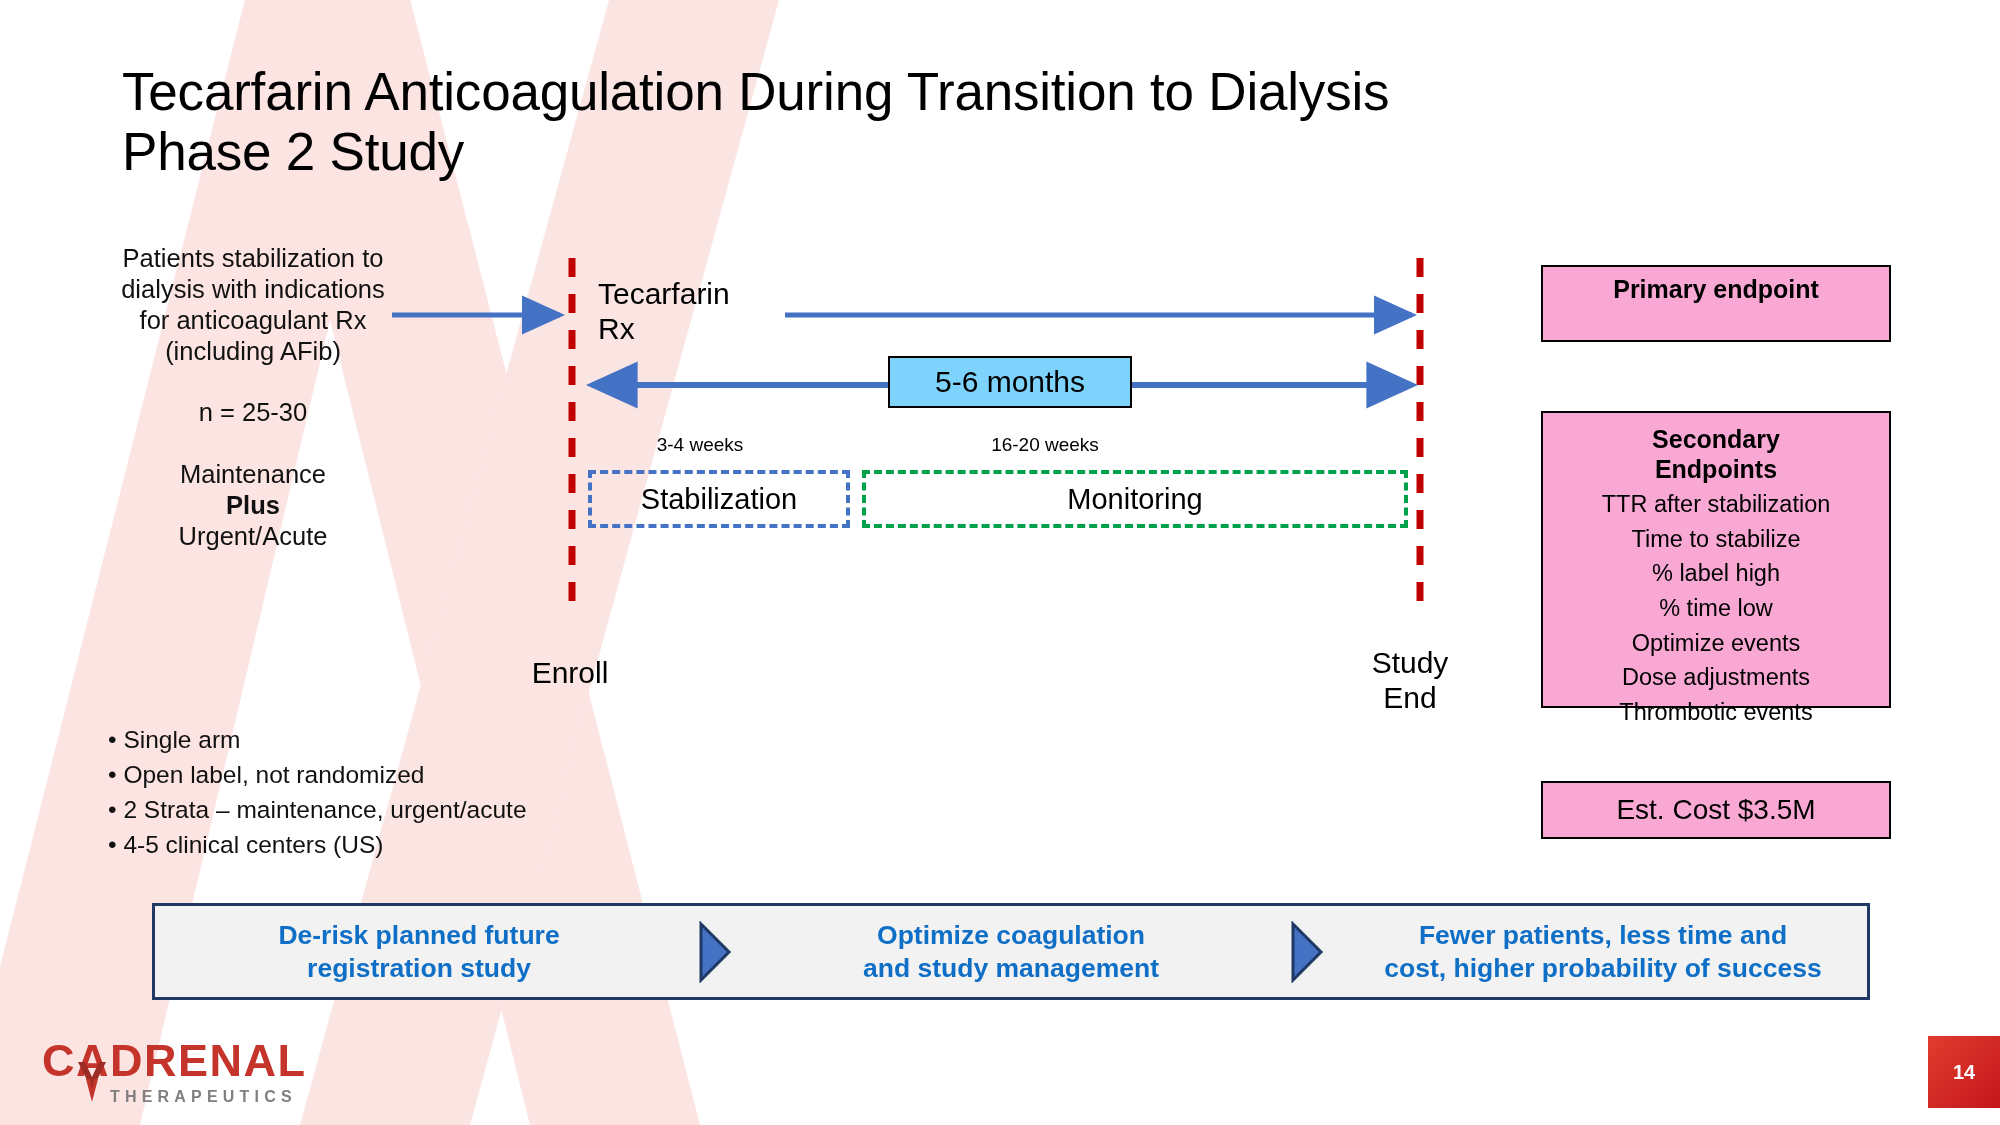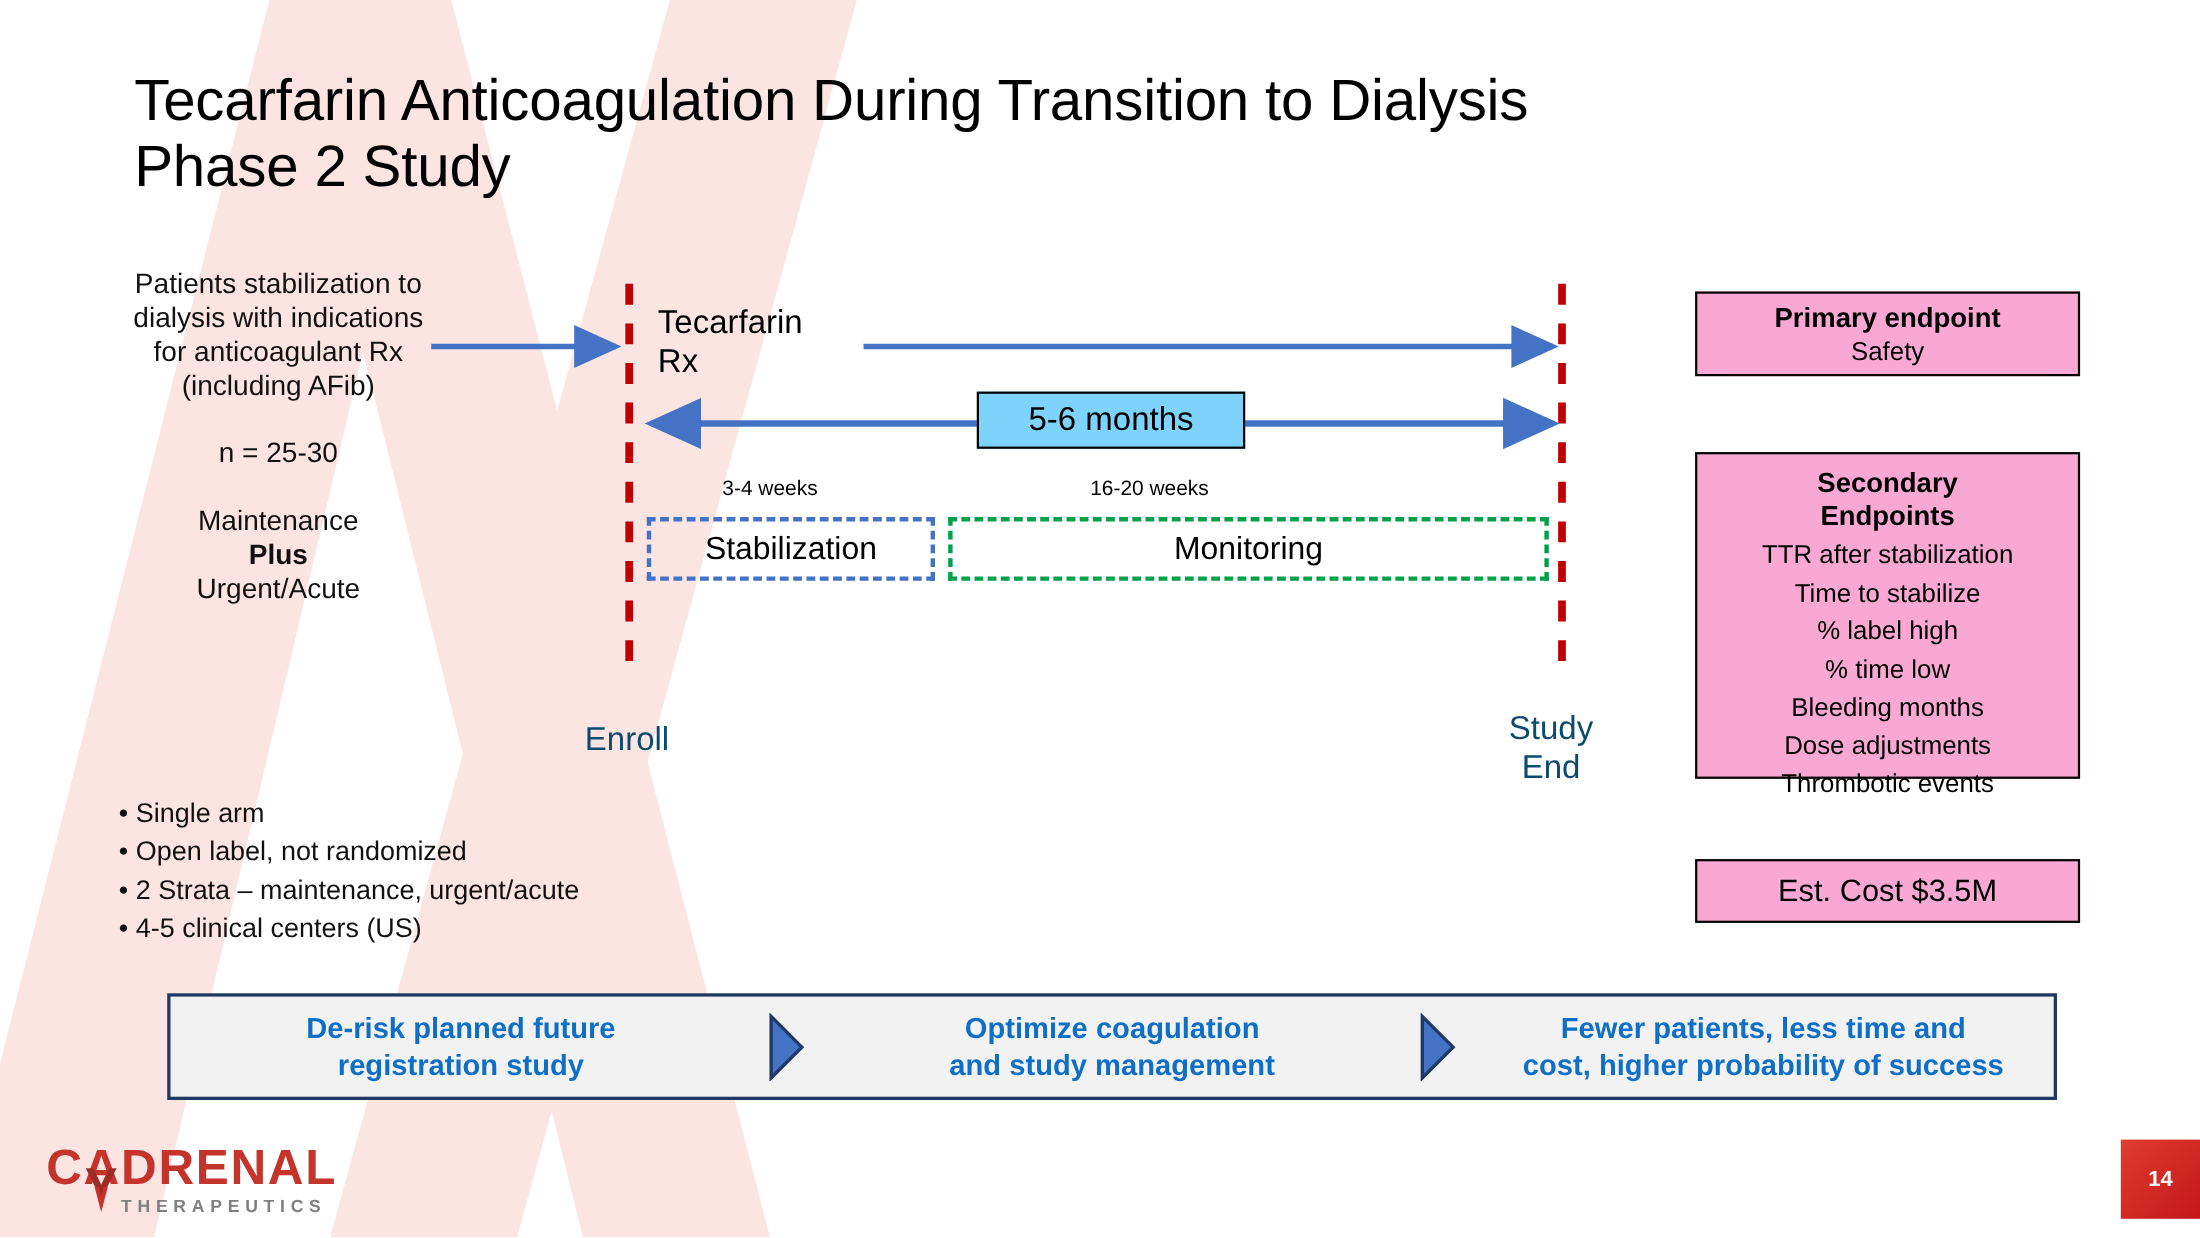--- a/index.html
+++ b/index.html
@@ -110,21 +110,21 @@
   .phase-mon {
     left: 862px; top: 470px;
     width: 546px; height: 58px;
     border: 4px dashed #00A14B;
   }
 
   .endpt-label {
     position: absolute;
     font-size: 30px;
     line-height: 1.17;
-    color: #0c4a6e;
+    color: #000000;
     text-align: center;
   }
   .lbl-enroll { left: 470px; top: 655px; width: 200px; }
   .lbl-end    { left: 1310px; top: 645px; width: 200px; }
 
   
   .side-box {
     position: absolute;
     background: #f9a8d4;
     border: 2px solid #000000;
@@ -270,31 +270,30 @@
   <div class="phase-box phase-mon">Monitoring</div>
 
   <div class="endpt-label lbl-enroll">Enroll</div>
   <div class="endpt-label lbl-end">
     <div>Study</div>
     <div>End</div>
   </div>
 
   <div class="side-box box-primary">
     <div class="hd">Primary endpoint</div>
-    <div class="bd">Safety</div>
   </div>
 
   <div class="side-box box-secondary">
     <div class="hd">Secondary</div>
     <div class="hd">Endpoints</div>
     <div class="bd">TTR after stabilization</div>
     <div class="bd">Time to stabilize</div>
     <div class="bd">% label high</div>
     <div class="bd">% time low</div>
-    <div class="bd">Bleeding months</div>
+    <div class="bd">Optimize events</div>
     <div class="bd">Dose adjustments</div>
     <div class="bd">Thrombotic events</div>
   </div>
 
   <div class="side-box box-cost">Est. Cost $3.5M</div>
 
   <div class="banner">
     <div class="banner-text">
       <div>De-risk planned future</div>
       <div>registration study</div>

